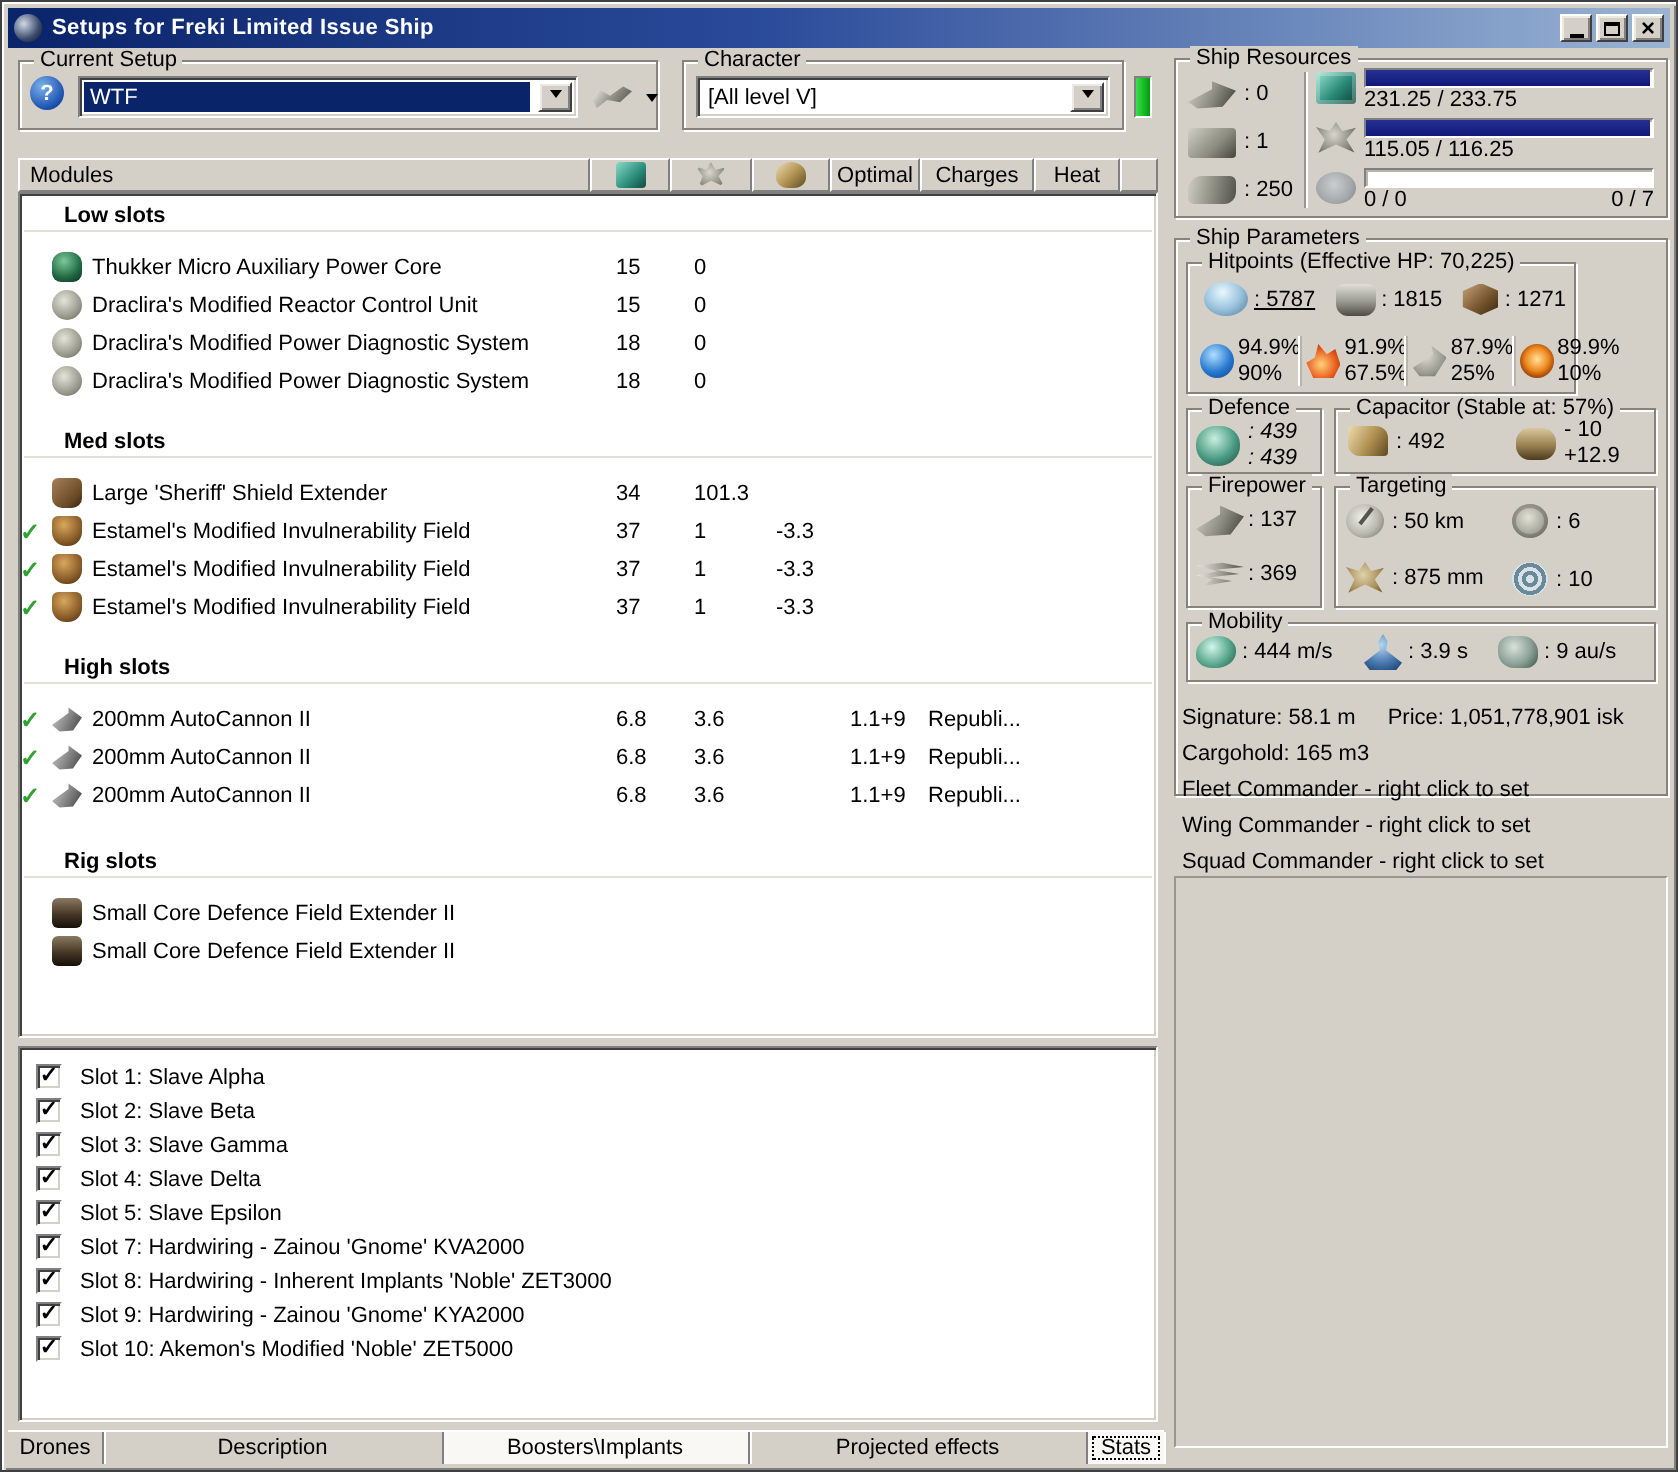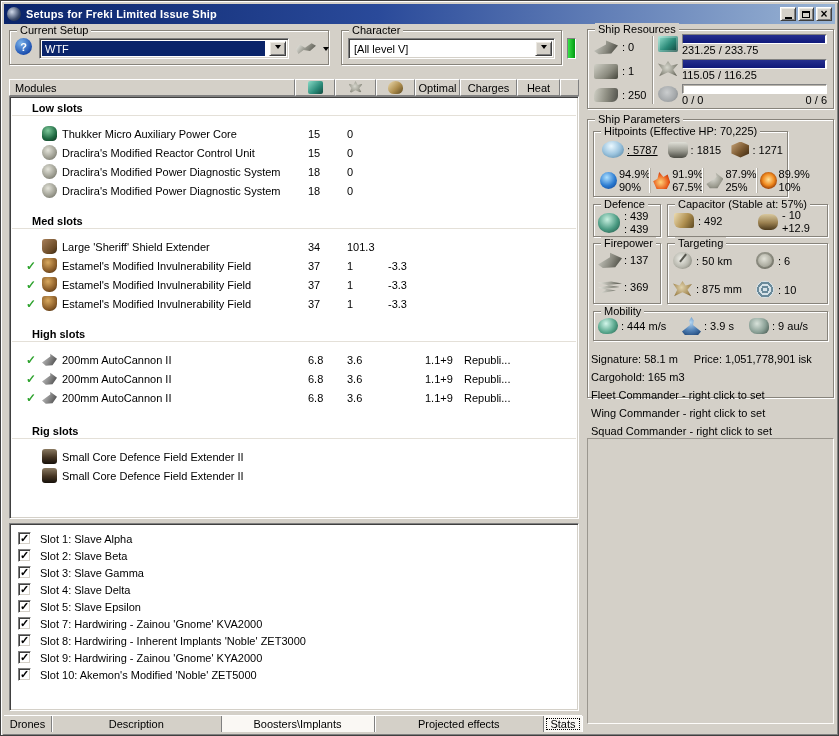--- a/index.html
+++ b/index.html
@@ -57,21 +57,21 @@
            display:flex; align-items:center; justify-content:center; overflow:hidden; white-space:nowrap; }
   .hcell.hname { justify-content:flex-start; padding-left:5px; }
   .modbody { position:absolute; left:0; top:17px; right:0; bottom:0; background:#fff;
              border:1px solid; border-color:#808080 #fff #fff #808080;
              box-shadow:inset 1px 1px 0 #404040, inset -1px -1px 0 #d4d0c8; overflow:hidden; padding-top:2px; }
   .sec { font-weight:bold; padding-left:22px; height:16px; line-height:16px; margin-top:1px; position:relative; }
   .sec.gap { margin-top:13px; }
   .sec::after { content:""; position:absolute; left:2px; right:2px; bottom:0; border-top:1px solid #e4e0d8; }
   .mrows { margin-top:8px; }
   .mrow { display:grid; grid-template-columns:286px 40px 41px 39px 45px 57px 43px 1fr; height:19px; align-items:center; }
-  .mrow .ncell { display:flex; align-items:center; padding-left:16px; overflow:hidden; white-space:nowrap; }
+  .mrow .ncell { display:flex; align-items:center; padding-left:0; overflow:hidden; white-space:nowrap; }
   .chk { width:16px; flex:none; color:#2fa32f; font-weight:bold; font-size:12px; line-height:12px; }
   .chk::before { content:"✓"; }
   .mname { margin-left:5px; }
   .num { padding-left:12px; white-space:nowrap; }
   .num.pg { padding-left:11px; } .num.cap { padding-left:11px; } .num.opt { padding-left:9px; } .num.chg { padding-left:3px; }
 
   
   .ic { display:inline-block; width:15px; height:15px; flex:none; vertical-align:middle; }
   .ic-powercore { background:radial-gradient(circle at 40% 30%, #7ec89a, #1f6a42 60%, #0c2e1c); border-radius:40% 40% 30% 30%; }
   .ic-reactor { background:radial-gradient(circle at 40% 35%, #e4e4da, #9a9a8e 60%, #5c5c52); border-radius:50%; }
@@ -535,21 +535,21 @@
         </span>
       </div>
       <div class="res-rrow">
         <span class="pic ric ic-drone"></span>
         <span class="barstack">
           <span class="bartrack" style="display:block;">
               <span class="barfill" style="display: block; width: 0%;"></span>
             </span>
           <span class="bartext">
               <span>0 / 0</span>
-              <span>0 / 6</span>
+              <span>0 / 7</span>
             </span>
         </span>
       </div>
     </div>
   </div>
 
   <div class="group" style="left:586px; top:118px; width:247px; height:279px;">
     <span class="legend">Ship Parameters</span>
   </div>
 
@@ -598,21 +598,21 @@
             <span style="display:block;">10%</span>
           </span>
         </div>
     </div>
   </div>
 
   <div class="group" style="left:592px; top:203px; width:68px; height:33px;">
     <span class="legend">Defence</span>
     <div class="dfc" style="left:4px; top:5px;">
       <span class="pic ic-defshield"></span>
-      <span class="stack" style="margin-left:4px;">
+      <span class="stack" style="margin-left:4px;font-style:italic;">
           <span style="display:block;">: 439</span>
           <span style="display:block;">: 439</span>
         </span>
     </div>
   </div>
 
   <div class="group" style="left:666px; top:203px; width:161px; height:33px;">
     <span class="legend">Capacitor (Stable at: 57%)</span>
     <div class="dfc" style="left:6px; top:8px;">
         <span class="pic ic-capcharge"></span>

